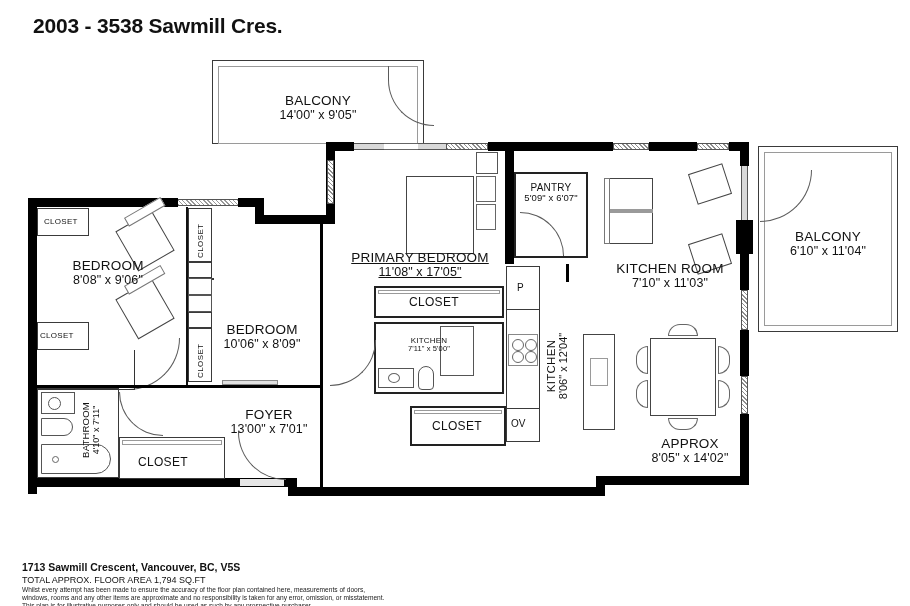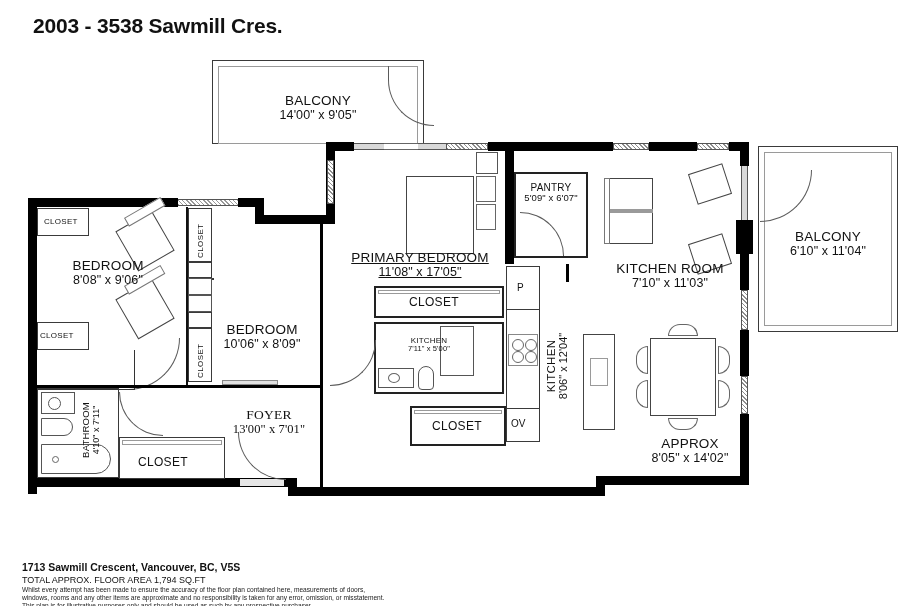--- a/index.html
+++ b/index.html
@@ -276,21 +276,21 @@
     <div class="rlabel" style="left:602px;top:261px;width:136px;">
       <div class="rname">KITCHEN ROOM</div>
       <div class="rdim">7'10" x 11'03"</div>
     </div>
 
     <div class="rlabel" style="left:630px;top:436px;width:120px;">
       <div class="rname">APPROX</div>
       <div class="rdim">8'05" x 14'02"</div>
     </div>
 
-    <div class="rlabel" style="left:204px;top:407px;width:130px;font-family:Liberation Serif, serif;">
+    <div class="rlabel" style="left:204px;top:407px;width:130px;">
       <div class="rname">FOYER</div>
       <div class="rdim">13'00" x 7'01"</div>
     </div>
 
     <div style="position:absolute;left:545px;top:432px;transform:rotate(-90deg);transform-origin:0 0;width:132px;text-align:center;">
       <div style="font-size:11.5px;letter-spacing:.3px;">KITCHEN</div>
       <div style="font-size:11px;">8'06" x 12'04"</div>
     </div>
 
     <div style="position:absolute;left:80px;top:472px;transform:rotate(-90deg);transform-origin:0 0;width:84px;text-align:center;">

